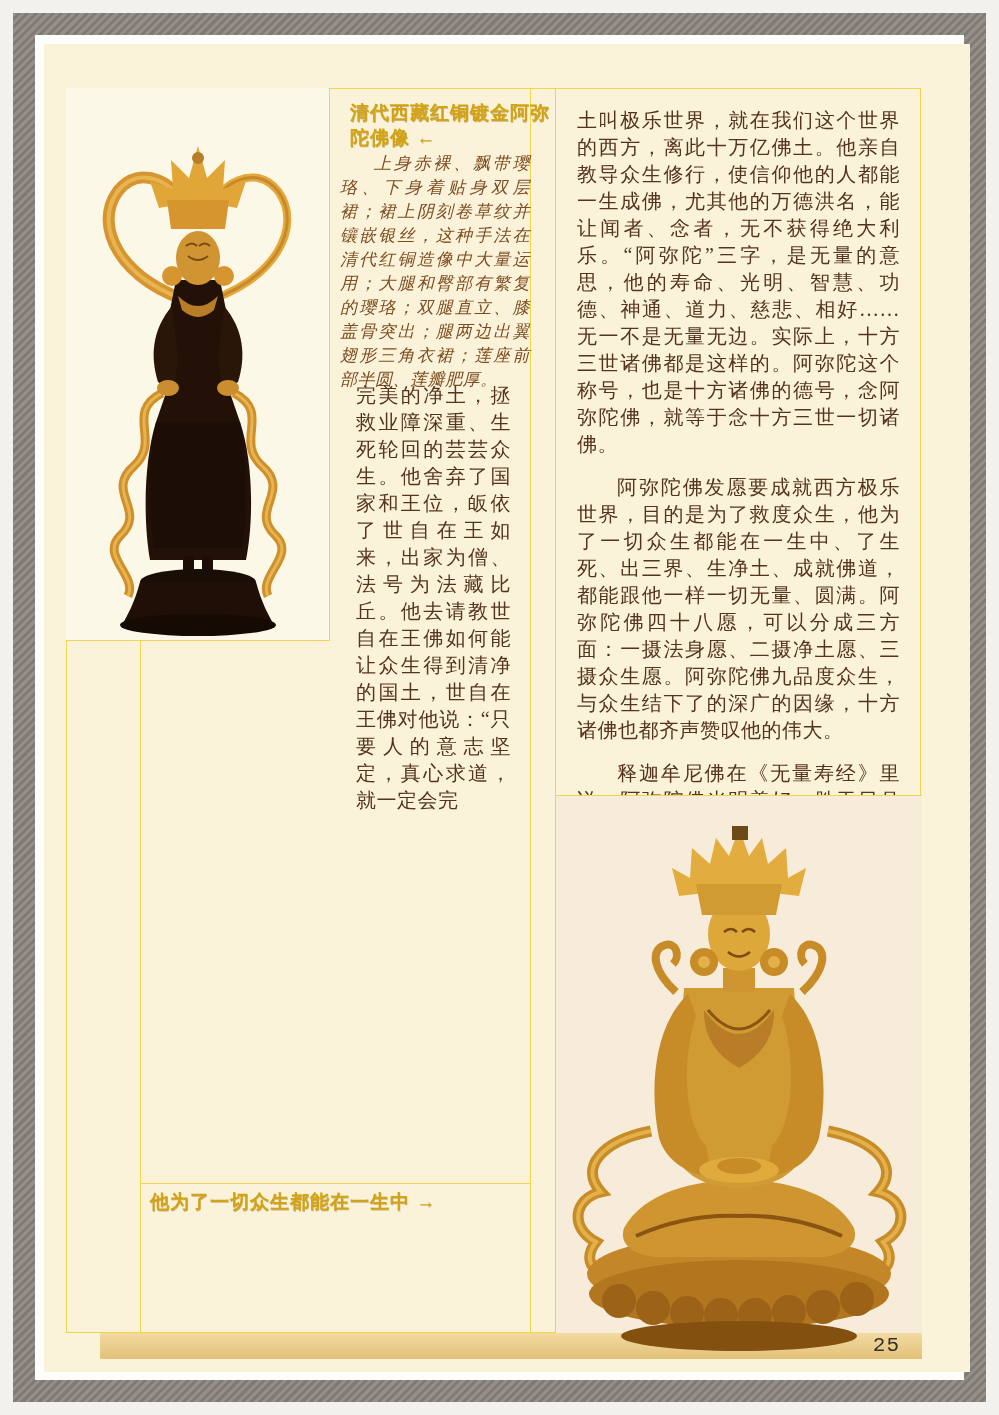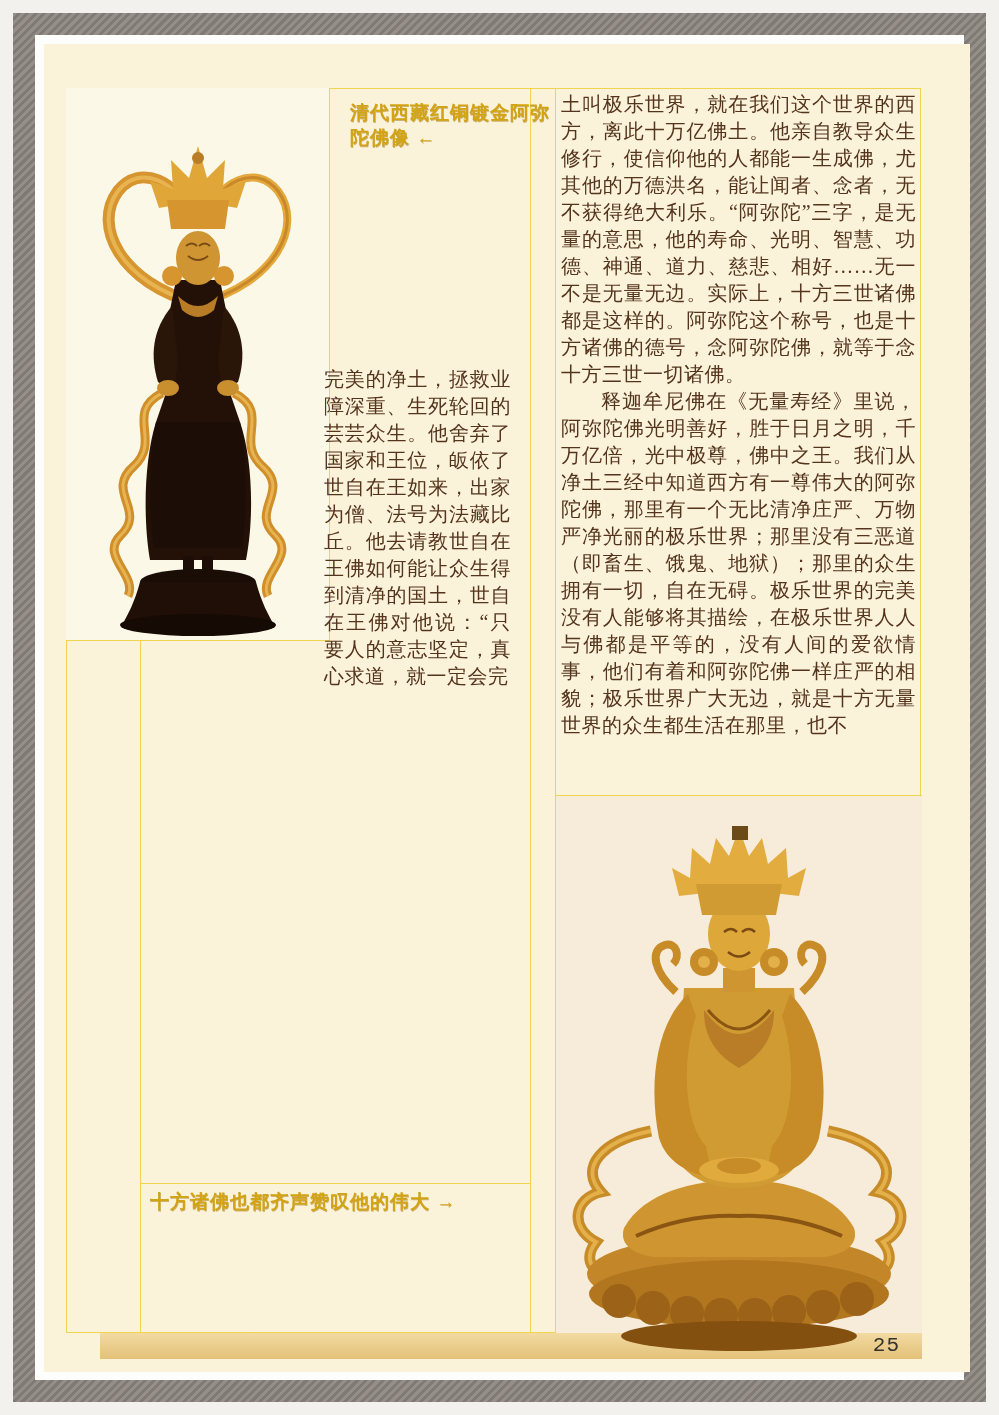--- a/index.html
+++ b/index.html
@@ -17,23 +17,23 @@
   
   .photo1{position:absolute;left:22px;top:44px;width:264px;height:553px;
     background:#fcf8e8;border-right:1px solid #f0d44e;border-bottom:1px solid #f0d44e;box-sizing:border-box;}
   .photo2{position:absolute;left:511px;top:751px;width:367px;height:538px;
     background:#f7ecda;border-top:1px solid #f0d44e;border-left:1px solid #f0d44e;box-sizing:border-box;
     overflow:visible;z-index:3;}
   .photo2 svg{position:absolute;left:0;top:0;}
   
   .body-text{color:#55341e;font-size:20px;line-height:27px;letter-spacing:.5px;
     text-align:justify;text-justify:inter-ideograph;}
-  .body-text p{margin:0;}
+  .body-text p{margin:16px;}
   .indent{text-indent:2em;}
-  .narrow-col{position:absolute;left:280px;top:322px;width:187px;}
+  .narrow-col{position:absolute;left:296px;top:322px;width:187px;}
   .wide-col{position:absolute;left:102px;top:601px;width:381px;}
   .right-col{position:absolute;left:517px;top:47px;width:355px;}
   
   .cap-title{font-weight:bold;color:#d2a312;font-size:19px;line-height:25px;letter-spacing:1px;
     font-family:"Liberation Sans","DejaVu Sans",sans-serif;text-shadow:.5px .5px 0 rgba(150,100,0,.45);}
   .cap-body{font-style:italic;color:#7d4c20;font-size:17px;line-height:24px;letter-spacing:.5px;
     text-align:justify;}
   .cap1-title{position:absolute;left:306px;top:56px;width:205px;}
   .cap1-body{position:absolute;left:296px;top:108px;width:190px;}
   .cap2-title{position:absolute;left:106px;top:1145px;width:400px;}
@@ -107,35 +107,37 @@
       <ellipse cx="132" cy="494" rx="58" ry="13" fill="#1a0d06"></ellipse>
       <path d="M74 494 C68 516 62 526 56 537 L208 537 C202 526 196 516 190 494 Z" fill="#200f07"></path>
       <ellipse cx="132" cy="537" rx="78" ry="11" fill="#150a04"></ellipse>
     </svg>
   </div>
 
   <div class="cap1-title cap-title">
     <span>清代西藏红铜镀金阿弥陀佛像</span>
     <span>←</span>
   </div>
+  <div class="cap1-body cap-body indent">上身赤裸、飘带璎珞、下身着贴身双层裙；裙上阴刻卷草纹并镶嵌银丝，这种手法在清代红铜造像中大量运用；大腿和臀部有繁复的璎珞；双腿直立、膝盖骨突出；腿两边出翼翅形三角衣裙；莲座前部半圆、莲瓣肥厚。</div>
 
   <div class="narrow-col body-text">
     <p>完美的净土，拯救业障深重、生死轮回的芸芸众生。他舍弃了国家和王位，皈依了世自在王如来，出家为僧、法号为法藏比丘。他去请教世自在王佛如何能让众生得到清净的国土，世自在王佛对他说：“只要人的意志坚定，真心求道，就一定会完</p>
   </div>
 
   <div class="wide-col body-text">
   </div>
 
   <div class="right-col body-text">
     <p>土叫极乐世界，就在我们这个世界的西方，离此十万亿佛土。他亲自教导众生修行，使信仰他的人都能一生成佛，尤其他的万德洪名，能让闻者、念者，无不获得绝大利乐。“阿弥陀”三字，是无量的意思，他的寿命、光明、智慧、功德、神通、道力、慈悲、相好……无一不是无量无边。实际上，十方三世诸佛都是这样的。阿弥陀这个称号，也是十方诸佛的德号，念阿弥陀佛，就等于念十方三世一切诸佛。</p>
+    <p class="indent">阿弥陀佛发愿要成就西方极乐世界，目的是为了救度众生，他为了一切众生都能在一生中、了生死、出三界、生净土、成就佛道，都能跟他一样一切无量、圆满。阿弥陀佛四十八愿，可以分成三方面：一摄法身愿、二摄净土愿、三摄众生愿。阿弥陀佛九品度众生，与众生结下了的深广的因缘，十方诸佛也都齐声赞叹他的伟大。</p>
     <p class="indent">释迦牟尼佛在《无量寿经》里说，阿弥陀佛光明善好，胜于日月之明，千万亿倍，光中极尊，佛中之王。我们从净土三经中知道西方有一尊伟大的阿弥陀佛，那里有一个无比清净庄严、万物严净光丽的极乐世界；那里没有三恶道（即畜生、饿鬼、地狱）；那里的众生拥有一切，自在无碍。极乐世界的完美没有人能够将其描绘，在极乐世界人人与佛都是平等的，没有人间的爱欲情事，他们有着和阿弥陀佛一样庄严的相貌；极乐世界广大无边，就是十方无量世界的众生都生活在那里，也不</p>
   </div>
 
   <div class="cap2-title cap-title">
-    <span>十方诸佛也都齐声赞叹他的伟大</span>
+    <span>他为了一切众生都能在一生中</span>
     <span>→</span>
   </div>
 
   <div class="photo2">
     <svg width="367" height="560" viewBox="0 0 367 560">
 
       <path d="M95 335 C45 345 23 372 45 396 C18 402 13 432 40 446 C20 472 52 488 78 472" stroke="#c78c28" stroke-width="11" fill="none"></path>
       <path d="M272 335 C322 345 344 372 322 396 C349 402 354 432 327 446 C347 472 315 488 289 472" stroke="#c78c28" stroke-width="11" fill="none"></path>
       <path d="M95 335 C45 345 23 372 45 396 C18 402 13 432 40 446 C20 472 52 488 78 472" stroke="#e4b04a" stroke-width="4" fill="none"></path>
       <path d="M272 335 C322 345 344 372 322 396 C349 402 354 432 327 446 C347 472 315 488 289 472" stroke="#e4b04a" stroke-width="4" fill="none"></path>

